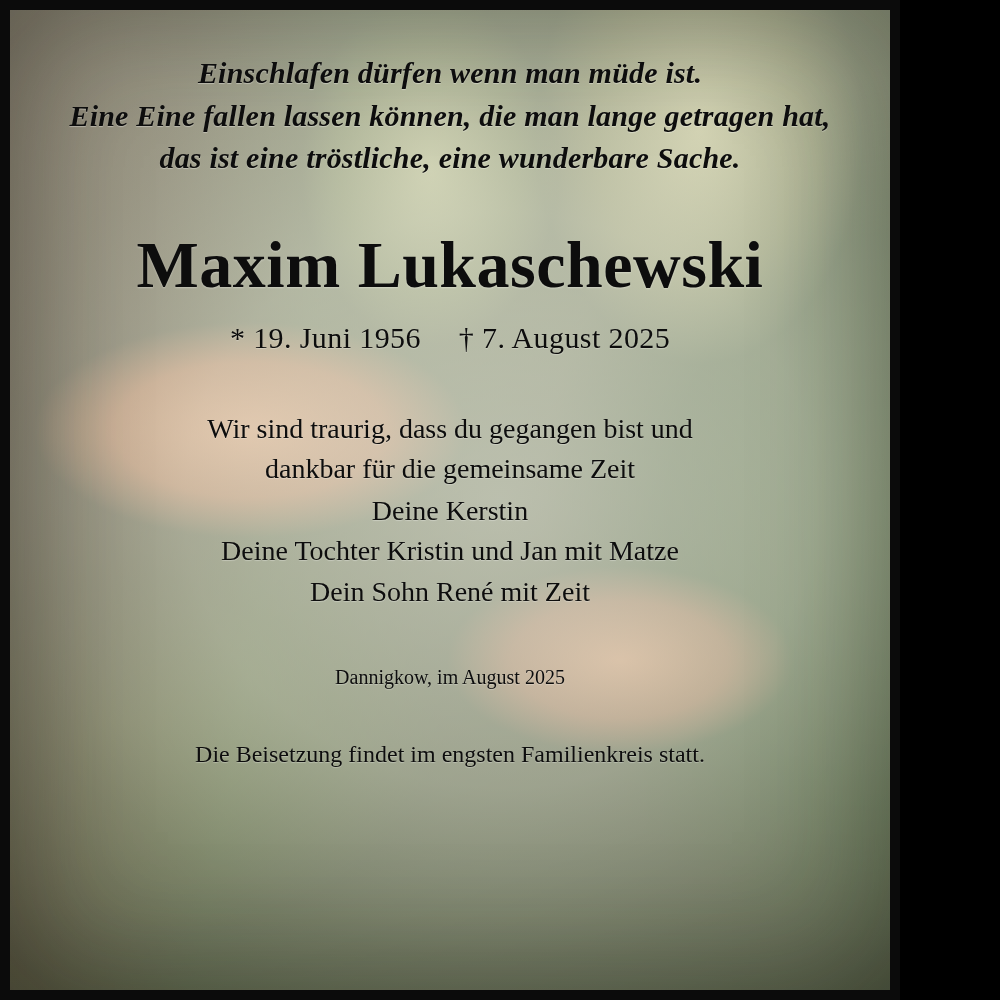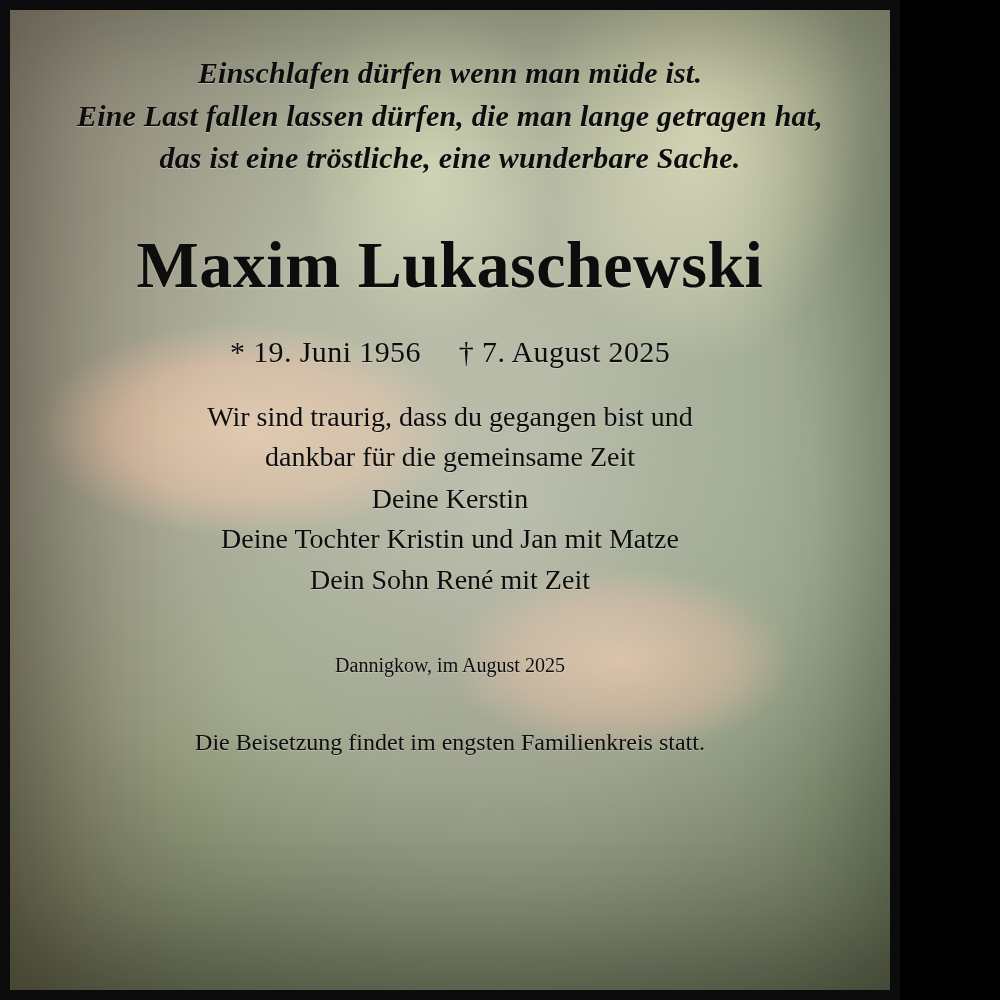--- a/index.html
+++ b/index.html
@@ -92,29 +92,29 @@
   .name {
     margin-top: 50px;
     font-size: 66px;
     font-weight: bold;
     letter-spacing: 0.5px;
     line-height: 1.05;
     text-shadow: 0 1px 2px rgba(255,255,255,0.32);
   }
 
   .dates {
-    margin-top: 36px;
+    margin-top: 22px;
     font-size: 30px;
     letter-spacing: 0.4px;
     text-shadow: 0 1px 1px rgba(255,255,255,0.30);
   }
   .dates .sep { display: inline-block; width: 22px; }
 
   .message {
-    margin-top: 28px;
+    margin-top: 54px;
     font-size: 28px;
     line-height: 1.42;
     text-shadow: 0 1px 1px rgba(255,255,255,0.30);
   }
 
   .survivors {
     margin-top: 2px;
     font-size: 28px;
     font-weight: normal;
     line-height: 1.45;
@@ -139,21 +139,21 @@
 <div id="card">
 
   <div class="bg"></div>
   <div class="veil"></div>
   <div class="vignette"></div>
 
   <div class="content">
 
     <div class="verse">
       <div>Einschlafen dürfen wenn man müde ist.</div>
-      <div>Eine Last fallen lassen dürfen, die man lange getragen hat,</div>
+      <div>Eine Eine fallen lassen können, die man lange getragen hat,</div>
       <div>das ist eine tröstliche, eine wunderbare Sache.</div>
     </div>
 
 
     <div class="name">Maxim Lukaschewski</div>
 
     <div class="dates">
       <span>* 19. Juni 1956</span>
       <span class="sep"></span>
       <span>† 7. August 2025</span>

